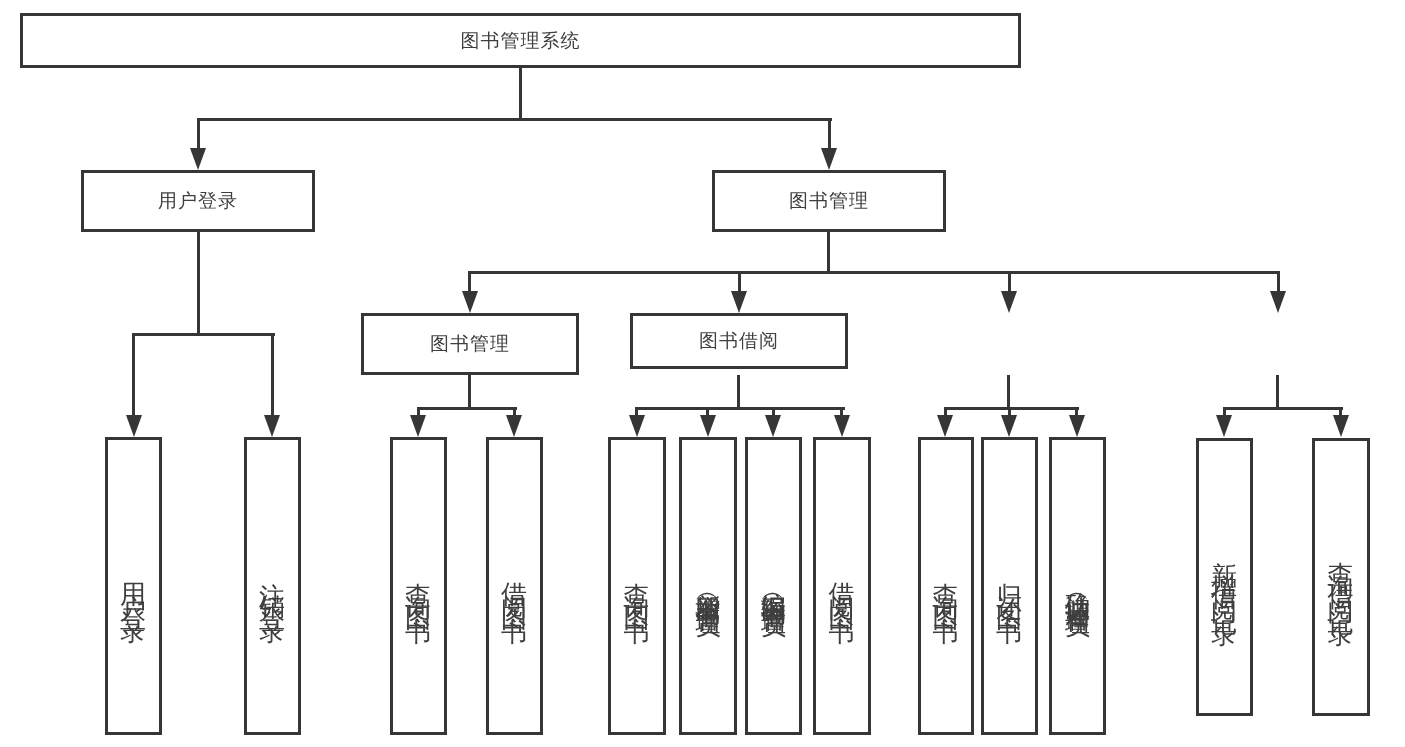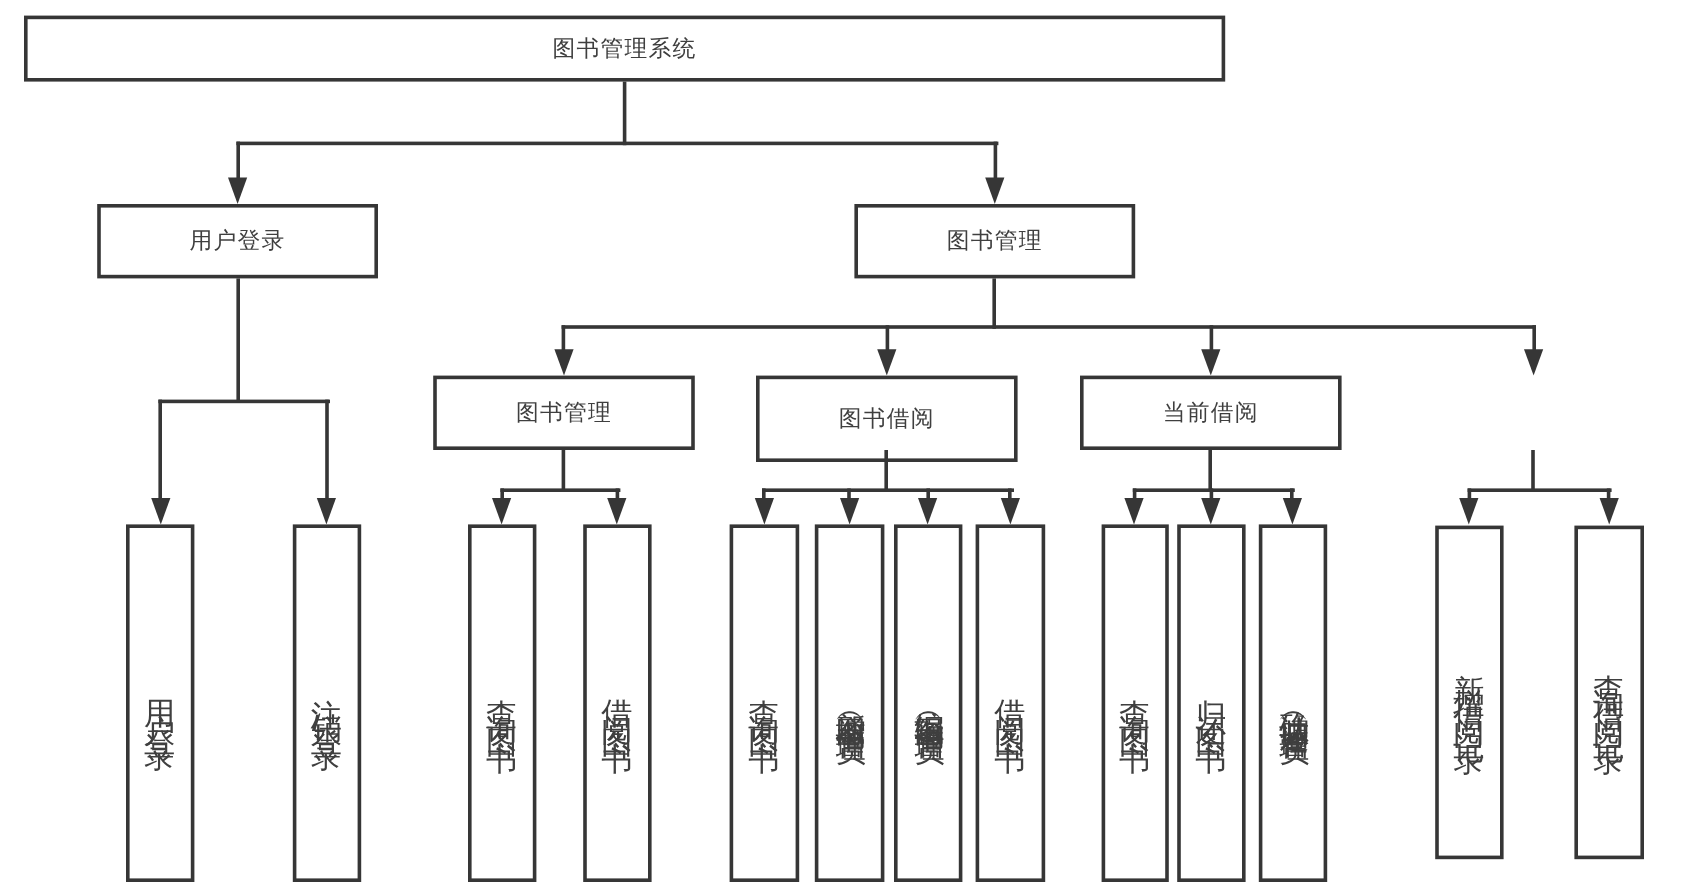--- a/index.html
+++ b/index.html
@@ -74,25 +74,22 @@
   <div class="vline" style="left:738px;top:271px;height:22px"></div>
   <div class="arrow" style="left:731px;top:291px"></div>
   <div class="vline" style="left:1008px;top:271px;height:22px"></div>
   <div class="arrow" style="left:1001px;top:291px"></div>
   <div class="vline" style="left:1277px;top:271px;height:22px"></div>
   <div class="arrow" style="left:1270px;top:291px"></div>
 
   <div class="box h" style="left:361px;top:313px;width:218px;height:62px">
     <span>图书管理</span>
   </div>
-  <div class="box h" style="left:630px;top:313px;width:218px;height:72px">
+  <div class="box h" style="left:630px;top:313px;width:218px;height:56px">
     <span>图书借阅</span>
-  </div>
-  <div class="box h" style="left:900px;top:313px;width:218px;height:62px">
-    <span>当前借阅</span>
   </div>
 
   <div class="vline" style="left:468px;top:375px;height:35px"></div>
   <div class="hline" style="left:417px;top:407px;width:100px"></div>
   <div class="vline" style="left:417px;top:407px;height:10px"></div>
   <div class="arrow" style="left:410px;top:415px"></div>
   <div class="vline" style="left:513px;top:407px;height:10px"></div>
   <div class="arrow" style="left:506px;top:415px"></div>
 
   <div class="vline" style="left:737px;top:375px;height:35px"></div>

